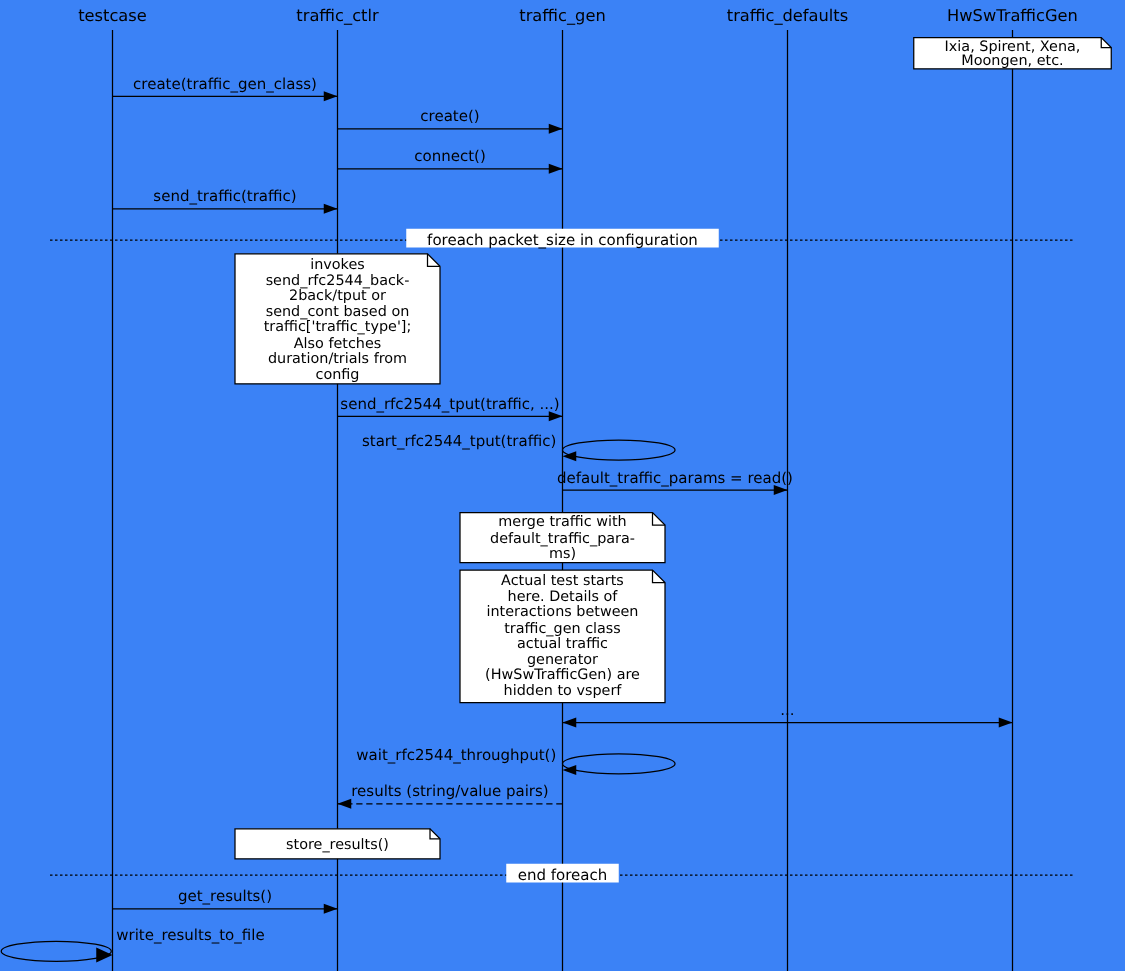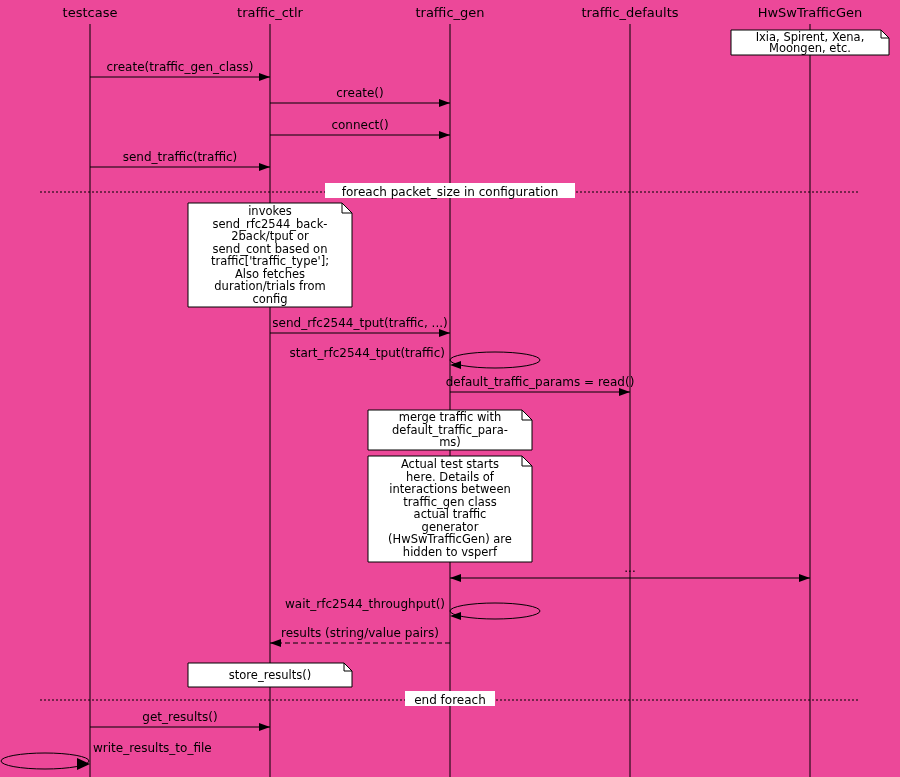--- a/index.html
+++ b/index.html
@@ -1,16 +1,16 @@
 <!DOCTYPE html>
 <html><head>
 <meta charset="utf-8">
 <style>
   html,body{margin:0;padding:0;background:#fff;}
-  .stage{position:relative;width:900px;height:777px;background:#ec4899;overflow:hidden;}
+  .stage{position:relative;width:900px;height:777px;background:#3b82f6;overflow:hidden;}
   svg{display:block;}
   text{font-family:"DejaVu Sans", sans-serif;fill:#000;}
   .hdr{font-size:13px;}
   .lbl{font-size:12px;}
   .note-text{font-size:11.5px;}
   .wire{stroke:#000;stroke-width:1;fill:none;}
   .dotted{stroke:#000;stroke-width:1;stroke-dasharray:2 2;fill:none;}
   .dashed{stroke:#000;stroke-width:1;stroke-dasharray:5 3;fill:none;}
   .head{fill:#000;stroke:none;}
   .note{fill:#fff;stroke:#000;stroke-width:1;}

